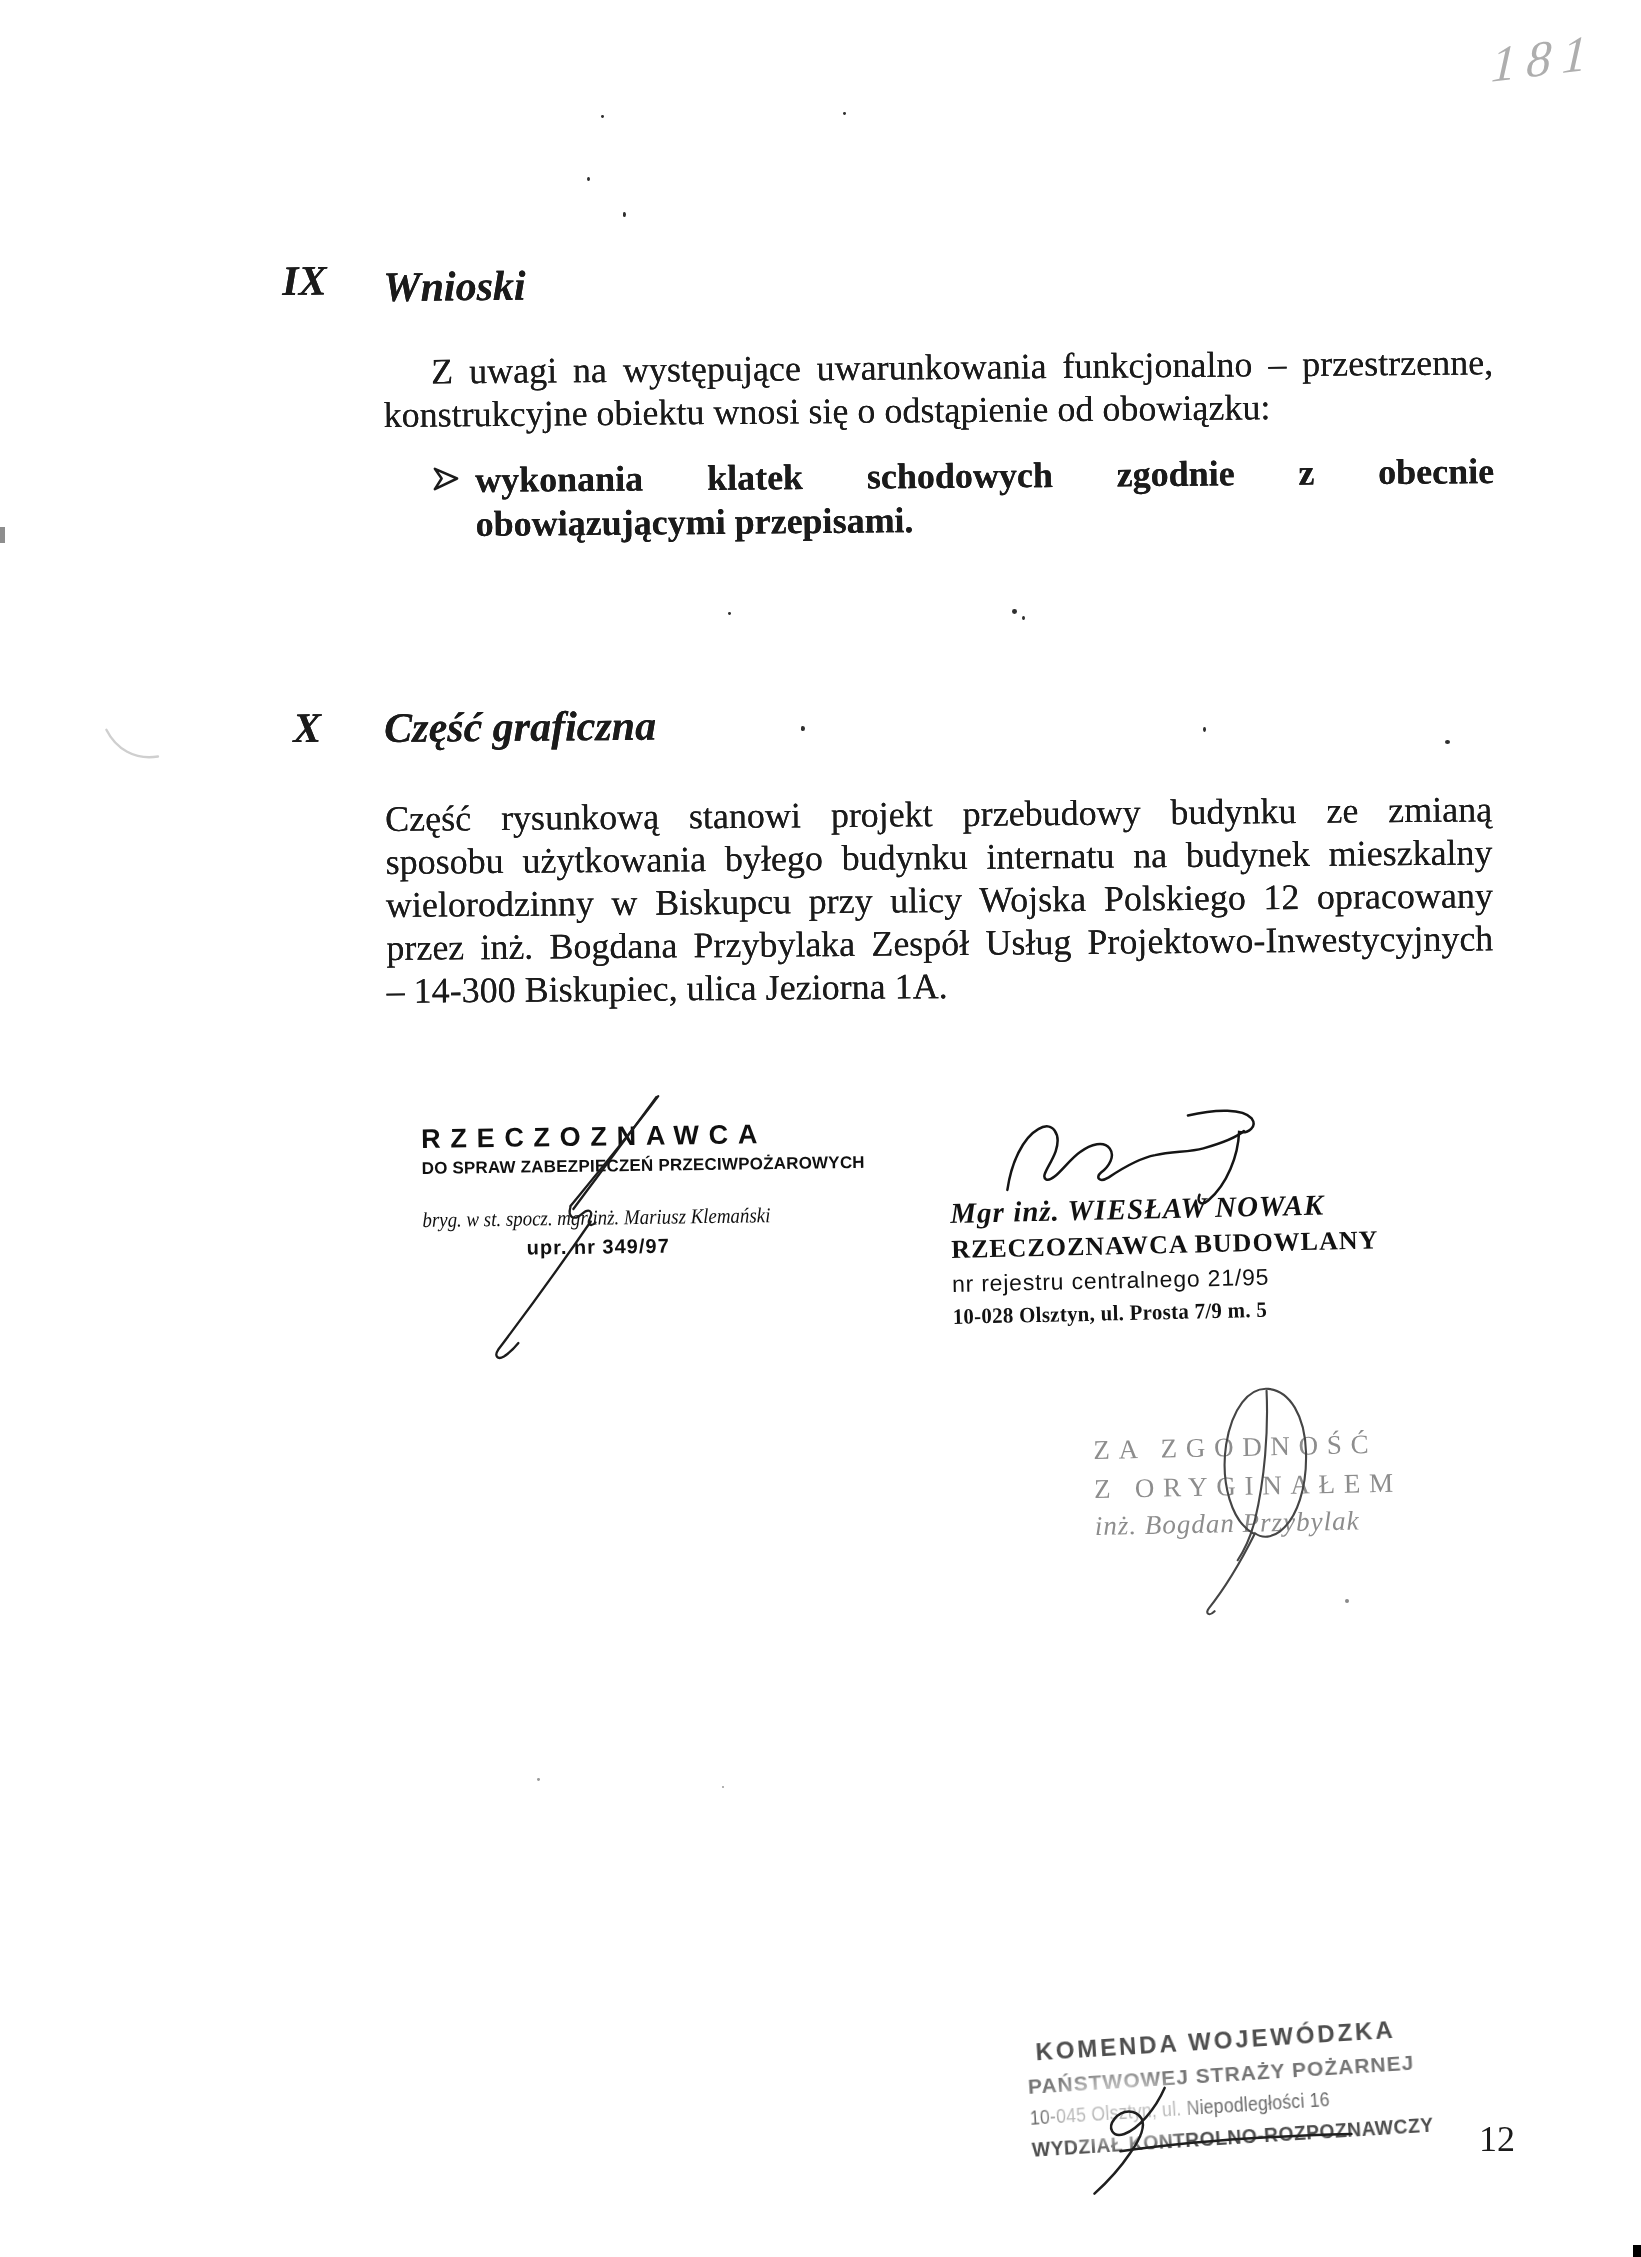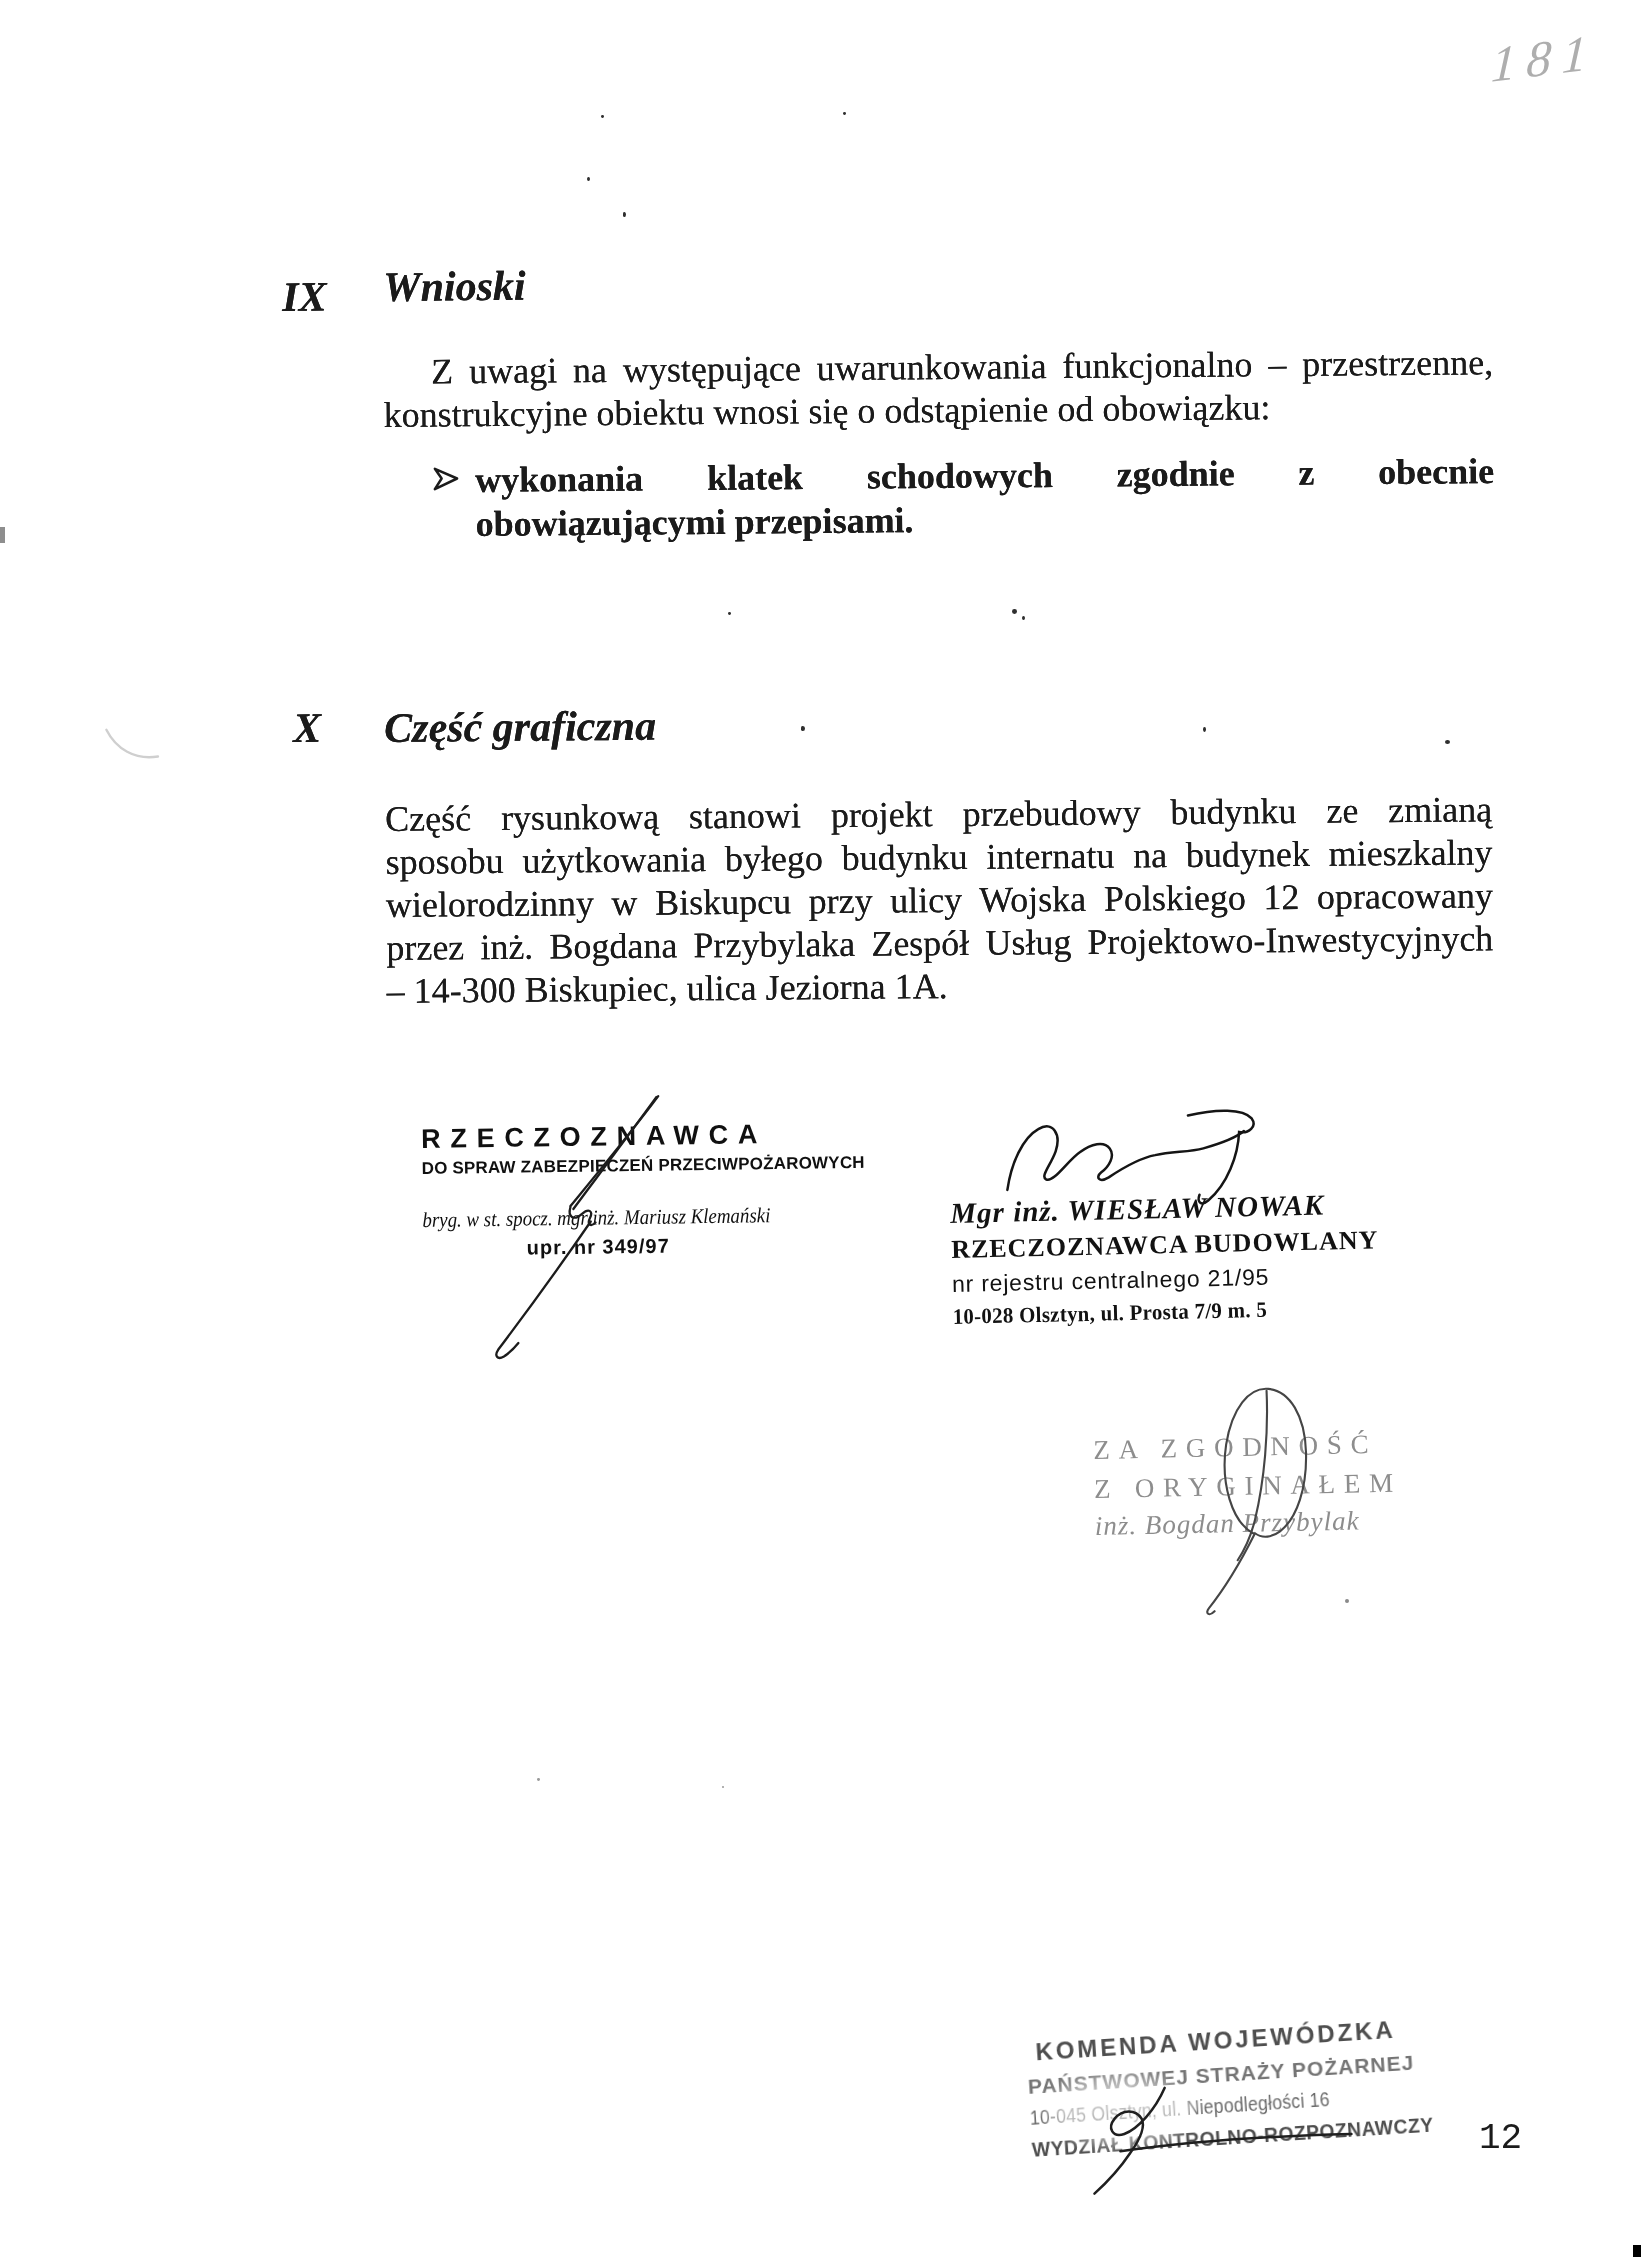--- a/index.html
+++ b/index.html
@@ -46,35 +46,35 @@
   #stamp-ps { left:1025px; top:2039px; color:#3f3f3f; transform:rotate(-3.6deg); transform-origin:left top;
               font-family:"Liberation Sans", sans-serif; filter:blur(0.4px); opacity:.92; }
   .ps1 { font-size:24px; font-weight:600; letter-spacing:2.9px; margin-left:9.7px; white-space:nowrap; }
   .ps2 { font-size:21px; font-weight:600; letter-spacing:1px; margin-top:7.7px; opacity:.78; white-space:nowrap; }
   .ps3 { font-size:20px; font-weight:500; letter-spacing:0.3px; margin-top:8.7px; opacity:.85; white-space:nowrap; transform:scaleX(.88); transform-origin:left; }
   .ps4 { font-size:21px; font-weight:600; letter-spacing:0.5px; margin-top:7.7px; white-space:nowrap; transform:scaleX(.92); transform-origin:left; }
 
   #smear { left:1048px; top:2076px; width:145px; height:70px; background:rgba(255,255,255,.55);
            border-radius:50%; filter:blur(7.7px); }
 
-  #page-num { left:1479px; top:2118px; font-size:36px;font-family:Liberation Mono, monospace; }
+  #page-num { left:1479px; top:2118px; font-size:36px; }
 
   .sp { position:absolute; background:#2f2f2f; border-radius:50%; display:block; }
   #tick { left:0; top:527px; width:4.8px; height:16.4px; background:#7a7a7a; opacity:.85; }
   #notch { left:1633px; top:2245px; width:8.7px; height:12.6px; background:#000; }
   svg { position:absolute; overflow:visible; }
 </style>
 </head>
 <body>
 
 <div class="page">
 
   <div id="hand-num" class="abs">181</div>
 
-  <div class="abs h1 tilt" style="left:282px;top:273px">IX</div>
+  <div class="abs h1 tilt" style="left:282px;top:257px">IX</div>
   <div class="abs h1 tilt" style="left:383px;top:263px">Wnioski</div>
 
   <div class="abs body-block tilt" style="left:383px;top:351px;width:1110px">
     <div class="pline just indent">Z uwagi na występujące uwarunkowania funkcjonalno – przestrzenne,</div>
     <div class="pline">konstrukcyjne obiektu wnosi się o odstąpienie od obowiązku:</div>
   </div>
 
   <svg style="left:431px;top:464px" width="29" height="29" viewBox="0 0 30 30">
     <path d="M4,5 L27,15 L4,26 L11,15 Z" fill="#ffffff" stroke="#1b1b1b" stroke-width="2.6" stroke-linejoin="round"></path>
   </svg>

